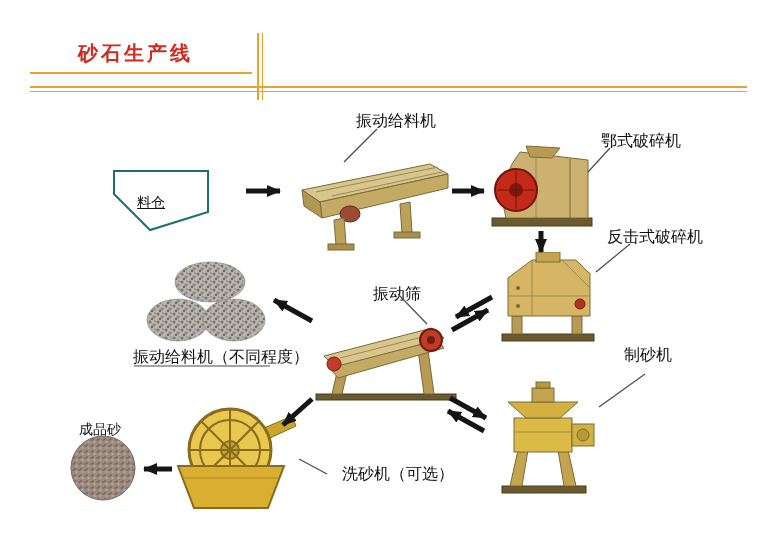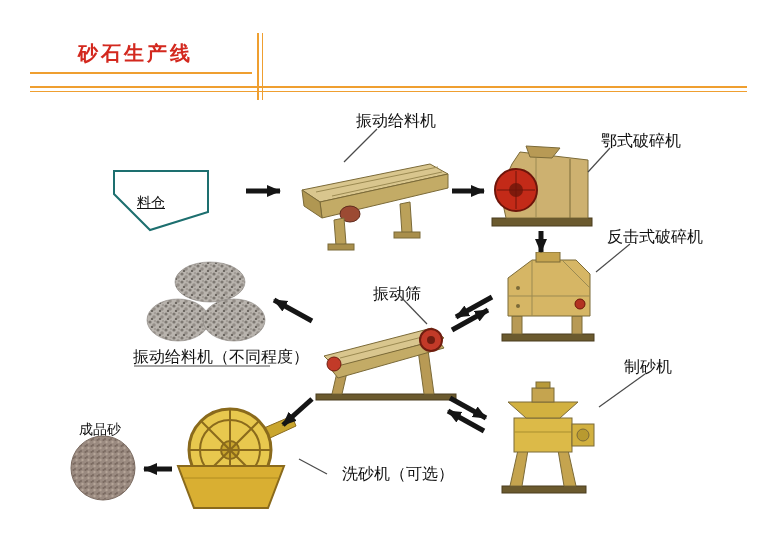--- a/index.html
+++ b/index.html
@@ -97,21 +97,21 @@
     <polygon points="34,70 44,70 38,106 26,106" fill="#c5a44f" stroke="#7b6a38"></polygon>
     <polygon points="74,70 84,70 92,106 80,106" fill="#c5a44f" stroke="#7b6a38"></polygon>
     <rect x="30" y="38" width="58" height="34" fill="#dcba48" stroke="#7b6a38"></rect>
     <line x1="30" y1="52" x2="88" y2="52" stroke="#a98f2e"></line>
     <polygon points="24,22 94,22 76,38 42,38" fill="#d2b140" stroke="#7b6a38"></polygon>
     <rect x="48" y="8" width="22" height="14" fill="#c5a44f" stroke="#7b6a38"></rect>
     <rect x="52" y="2" width="14" height="6" fill="#b89a3a" stroke="#7b6a38"></rect>
     <rect x="88" y="44" width="22" height="22" fill="#d2b140" stroke="#7b6a38"></rect>
     <circle cx="99" cy="55" r="6" fill="#b89a30" stroke="#7b6a38"></circle>
   </svg>
-  <div class="abs lbl" style="left:624px;top:359px;">制砂机</div>
+  <div class="abs lbl" style="left:624px;top:347px;">制砂机</div>
 
   <svg class="abs machine" style="left:140px;top:256px;" width="128" height="96" viewBox="0 0 128 96">
     <defs>
       <pattern id="gravel" width="8" height="8" patternUnits="userSpaceOnUse">
         <rect width="8" height="8" fill="#b9b4ae"></rect>
         <circle cx="2" cy="2" r="1.6" fill="#7d7872"></circle>
         <circle cx="6" cy="5" r="1.8" fill="#948e88"></circle>
         <circle cx="4" cy="7" r="1.2" fill="#6a655f"></circle>
         <circle cx="7" cy="1" r="1.2" fill="#a39d97"></circle>
       </pattern>

